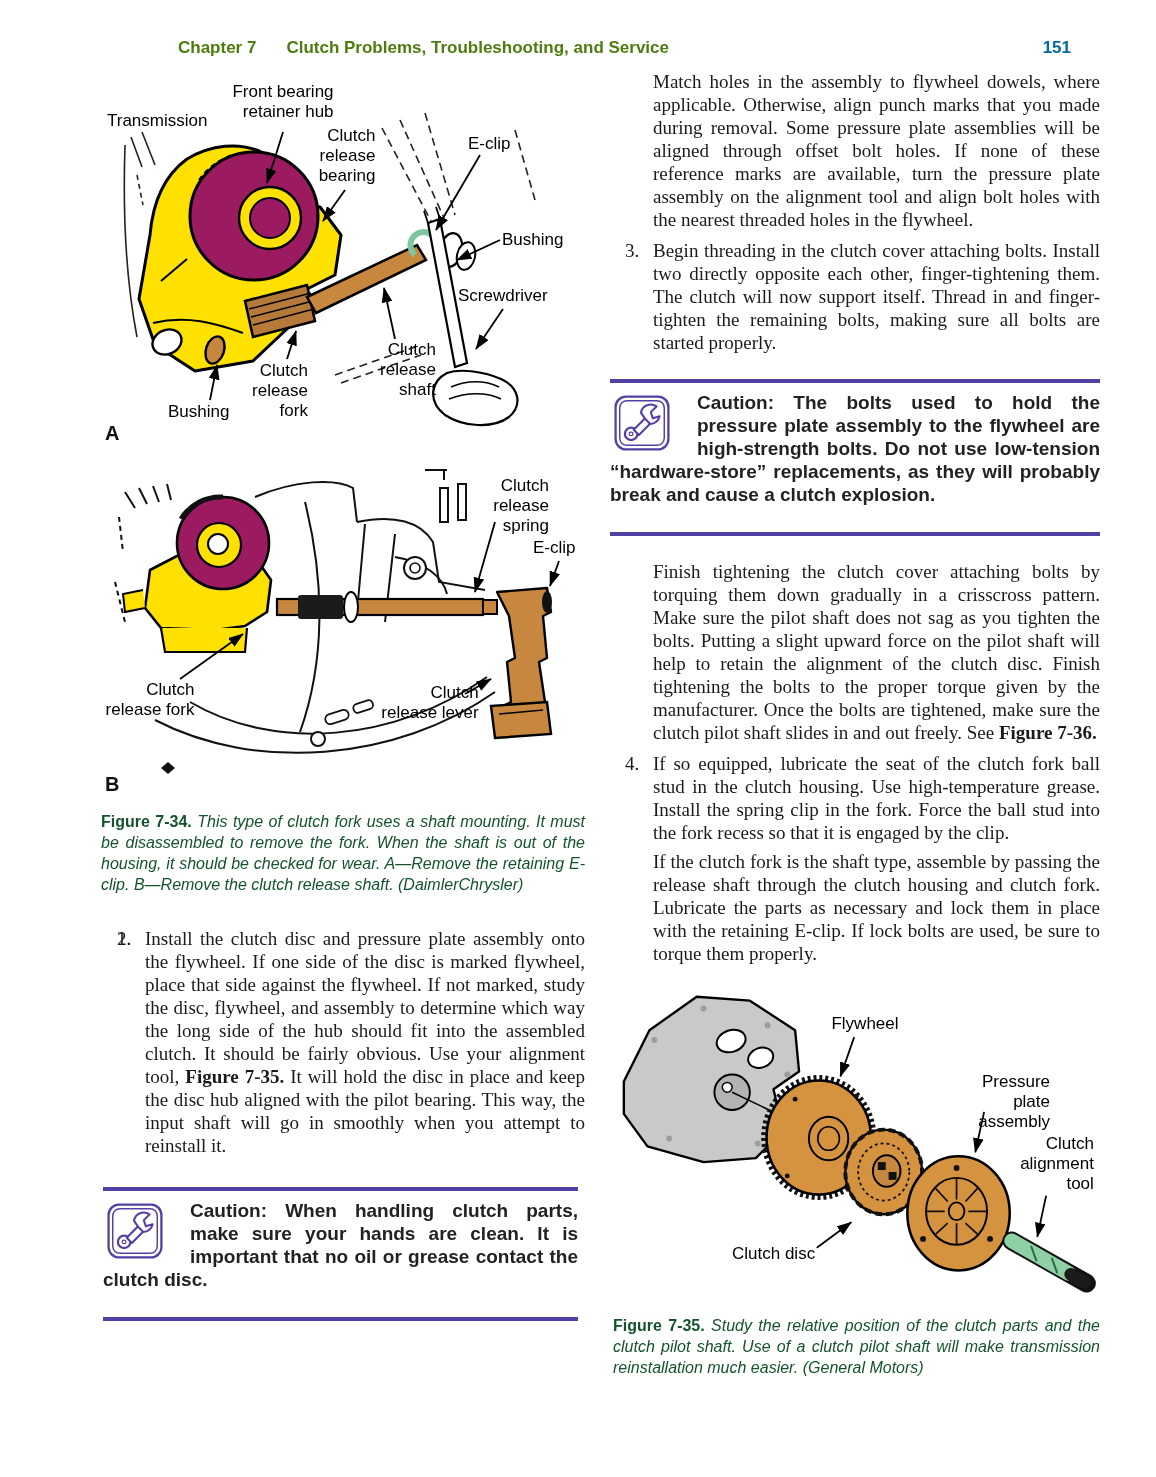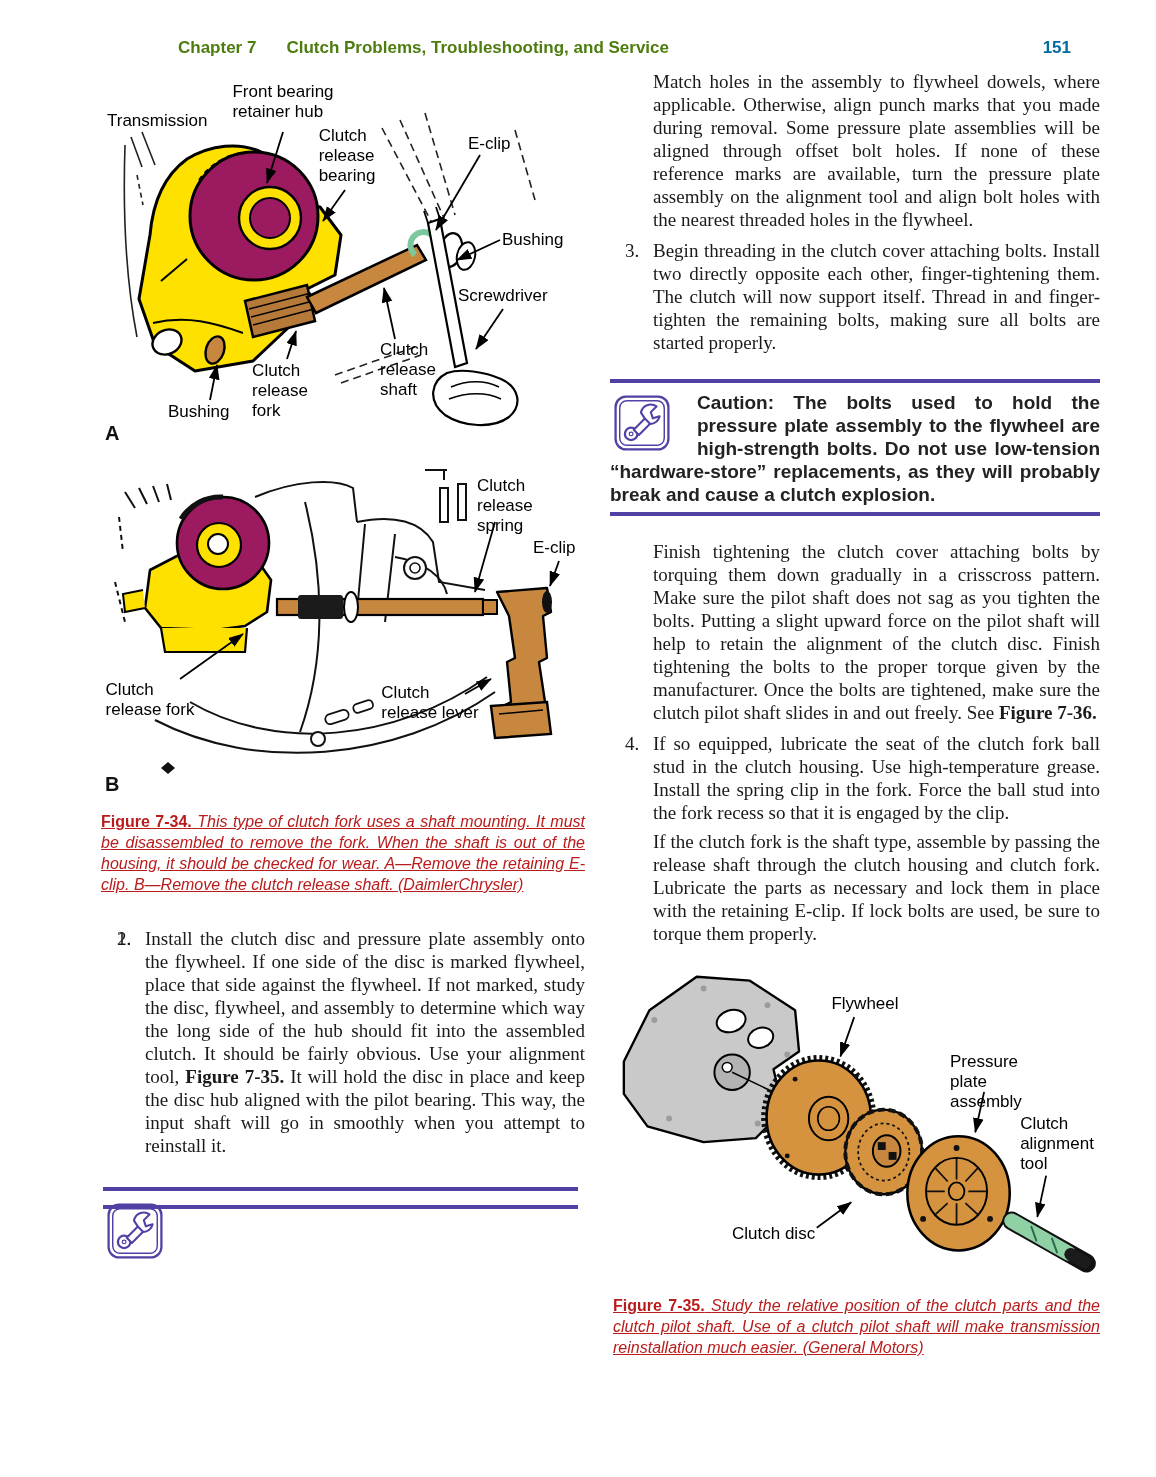--- a/index.html
+++ b/index.html
@@ -15,33 +15,33 @@
   .col-right{left:610px;}
   
   .para{font-size:19px;line-height:23px;text-align:justify;margin:0;}
   .col-right .para{padding-left:43px;}
   .li{position:relative;font-size:19px;line-height:23px;text-align:justify;margin:0;}
   .col-left .li{padding-left:50px;}
   .col-left .li .num{position:absolute;left:22px;top:0;}
   .col-right .li{padding-left:43px;}
   .col-right .li .num{position:absolute;left:15px;top:0;}
   
-  .caption{font:italic 16px/21px "Liberation Sans",sans-serif;text-align:justify;margin:0;padding-left:6px;color:#b91c1c;text-decoration:underline;}
+  .caption{font:italic 16px/21px "Liberation Sans",sans-serif;text-align:justify;margin:0;padding-left:6px;color:#14532d;}
   .caption .cap-label{font-style:normal;font-weight:bold;}
   
-  .caution{border-top:4px solid #5340a5;border-bottom:4px solid #5340a5;padding:8px 0 6px;
+  .caution{border-top:4px solid #5340a5;border-bottom:4px solid #5340a5;padding:8px 0 26px;
            font:bold 19px/23px "Liberation Sans",sans-serif;color:#222;text-align:justify;}
   .col-left .caution{margin-left:8px;width:475px;}
   .cicon{float:left;width:58px;height:58px;margin:3px 26px 2px 3px;}
   .cicon svg{display:block;width:100%;height:100%;}
   
   .fig{position:relative;}
   .fig svg{display:block;}
   .lbl{position:absolute;font:17px/1.18 "Liberation Sans",sans-serif;color:#000;white-space:pre-line;}
-  .lbl.c{text-align:left;transform:translateX(-50%);}
+  .lbl.c{text-align:right;transform:translateX(-50%);}
   .panel-letter{position:absolute;font:bold 20px/1 "Liberation Sans",sans-serif;color:#111;}
   
   .figA{height:375px;margin-top:5px;}
   .figB{height:335px;margin-top:12px;}
   .fig35{height:320px;margin-top:16px;}
   .cap34{margin-top:14px;}
   .item1{margin-top:32px;}
   .item2{margin-top:6px;}
   .caution-left{margin-top:30px;}
   .item3{margin-top:8px;}
@@ -228,20 +228,21 @@
     <span class="cicon">
       <svg viewBox="0 0 56 56">
         <rect x="2.5" y="2.5" width="51" height="51" rx="10" fill="none" stroke="#5340a5" stroke-width="2.2"></rect>
         <rect x="6.5" y="6.5" width="43" height="43" rx="7" fill="none" stroke="#5340a5" stroke-width="1.4"></rect>
         <circle cx="17.5" cy="38.5" r="6" fill="#fff" stroke="#5340a5" stroke-width="2.2"></circle>
         <circle cx="17.5" cy="38.5" r="1.8" fill="none" stroke="#5340a5" stroke-width="1.2"></circle>
         <polygon points="20,34.5 31.5,23 36.5,28 25,39.5" fill="#fff" stroke="#5340a5" stroke-width="2" stroke-linejoin="round"></polygon>
         <path d="M27,18 A9.5,9.5 0 0 1 42,12 L36.5,17.5 L38.5,23.5 L45,21.5 A9.5,9.5 0 0 1 36,29 L31,24 Z" fill="#fff" stroke="#5340a5" stroke-width="2" stroke-linejoin="round"></path>
       </svg>
     </span>
+    <span>Caution: When handling clutch parts, make sure your hands are clean. It is important that no oil or grease contact the clutch disc.</span>
   </div>
 </div>
 
 <div class="col col-right">
 
   <p class="para">Match holes in the assembly to flywheel dowels, where applicable. Otherwise, align punch marks that you made during removal. Some pressure plate assemblies will be aligned through offset bolt holes. If none of these reference marks are available, turn the pressure plate assembly on the alignment tool and align bolt holes with the nearest threaded holes in the flywheel.</p>
 
   <div class="li item3">
     <span class="num">3.</span>
     <span>Begin threading in the clutch cover attaching bolts. Install two directly opposite each other, finger-tightening them. The clutch will now support itself. Thread in and finger-tighten the remaining bolts, making sure all bolts are started properly.</span>

